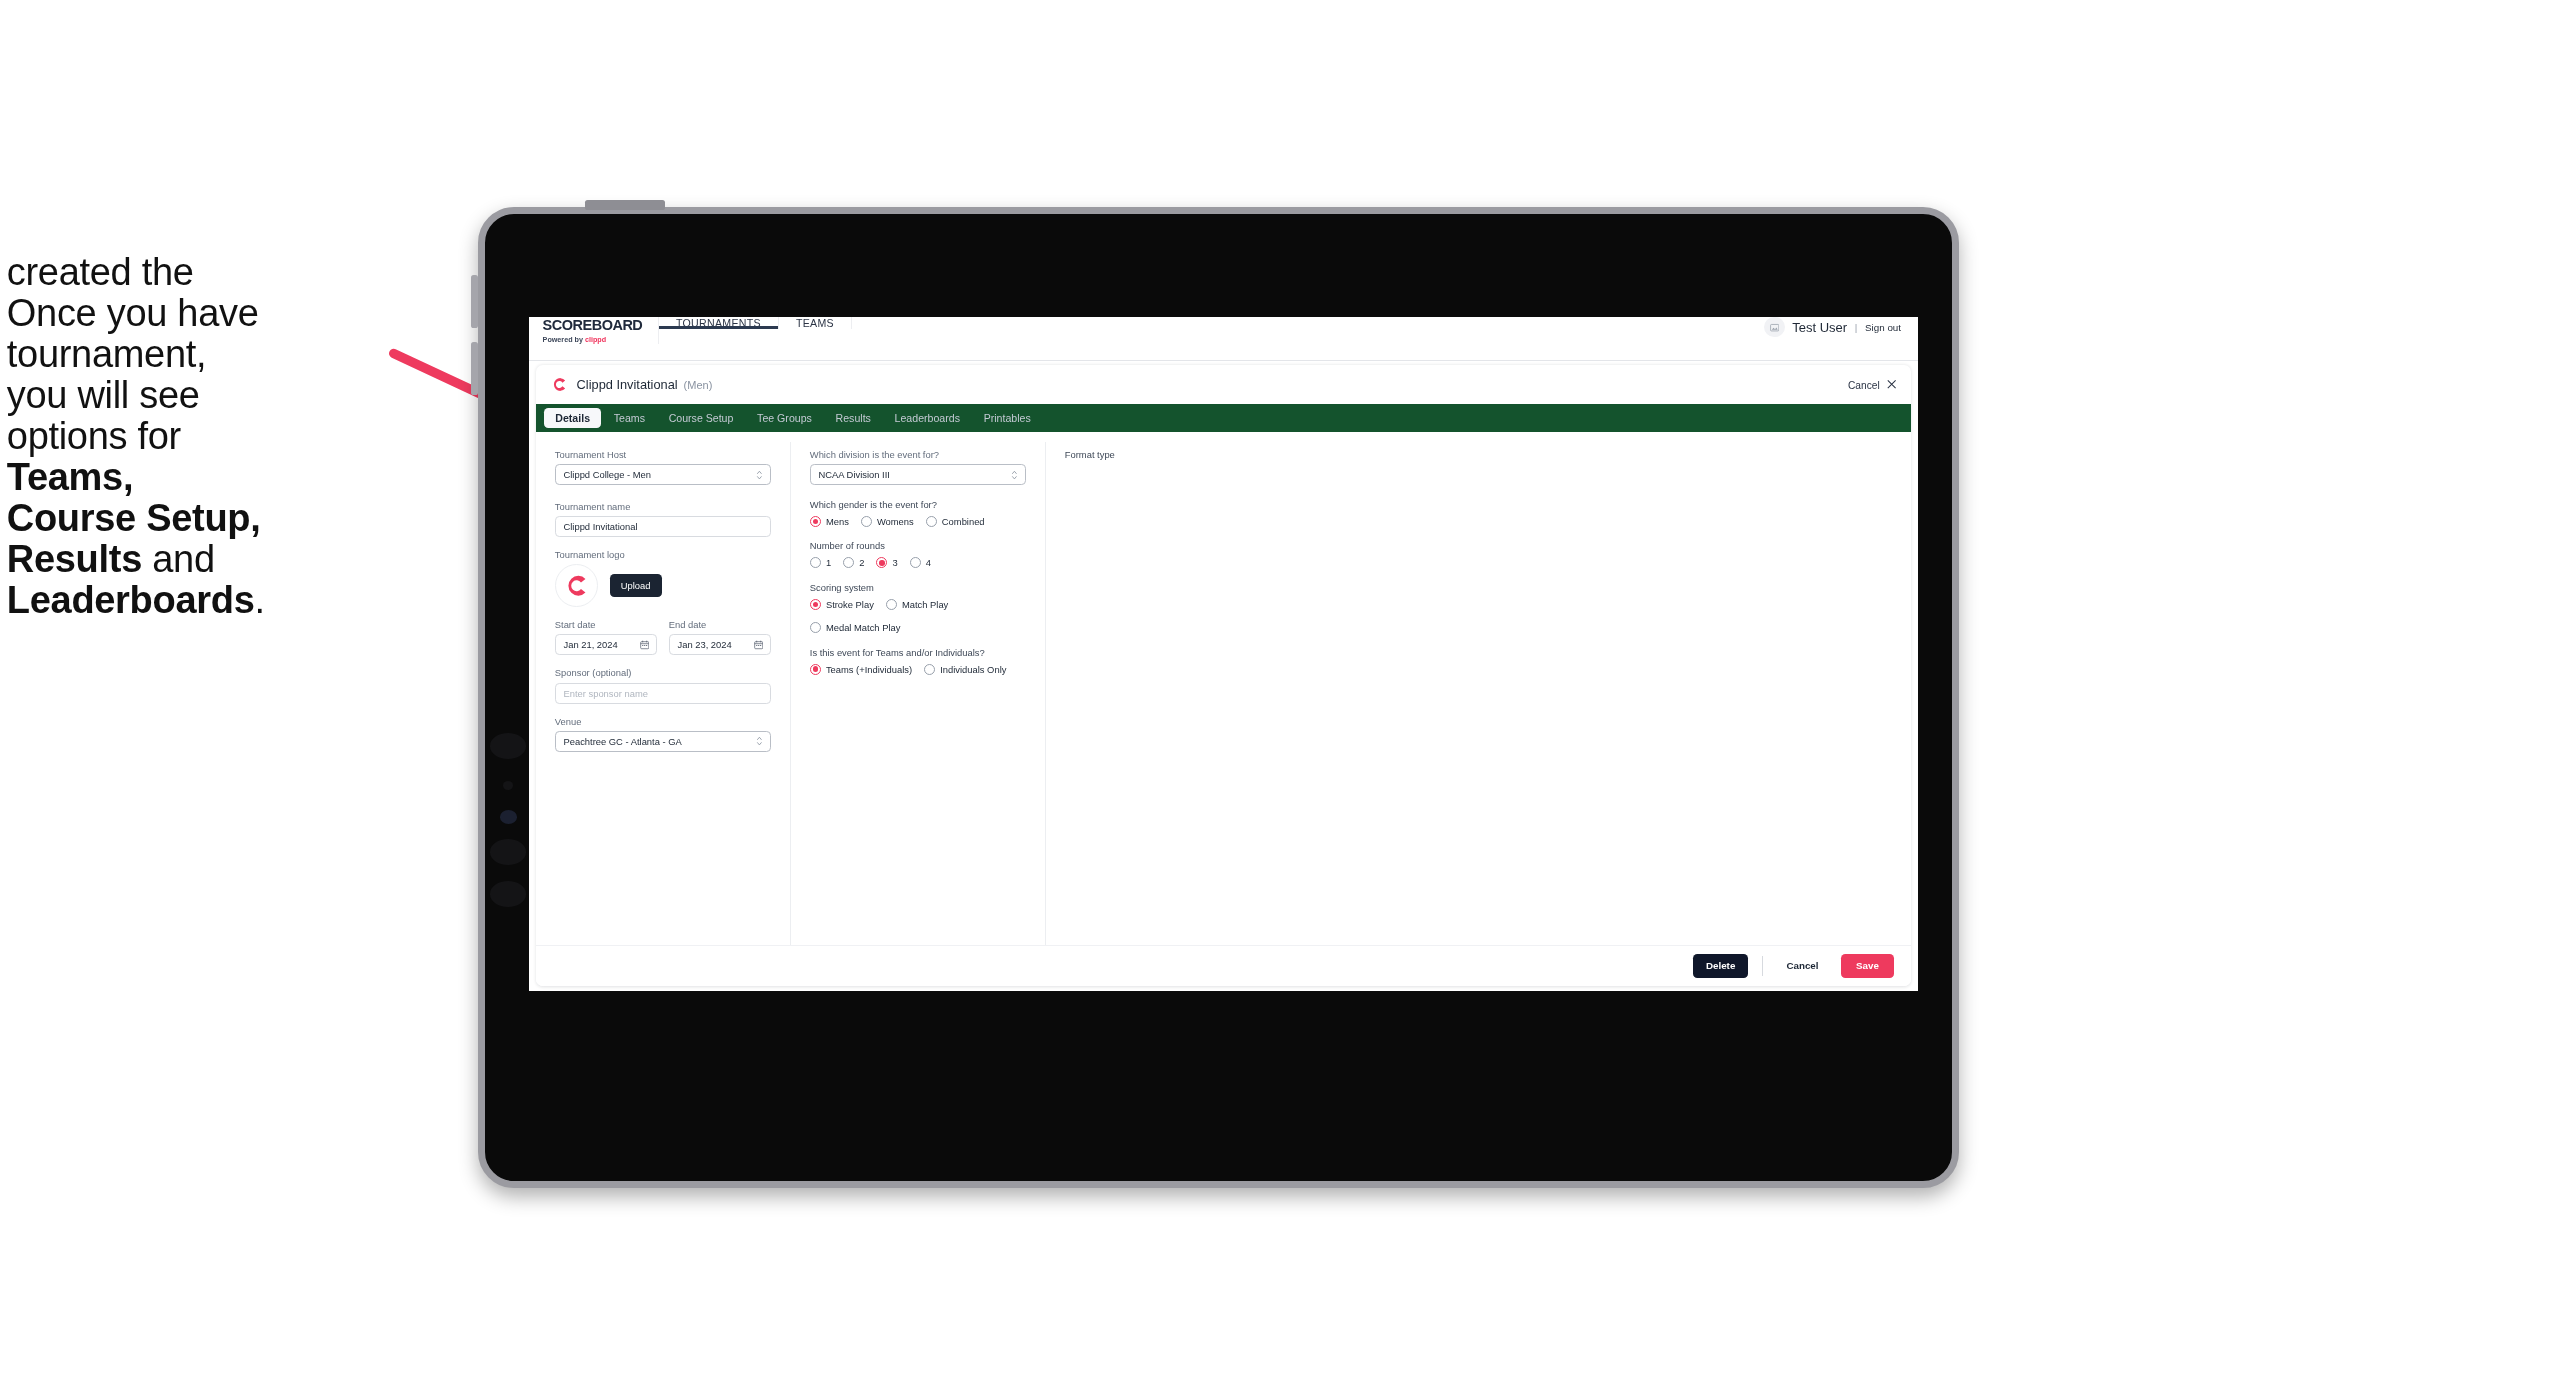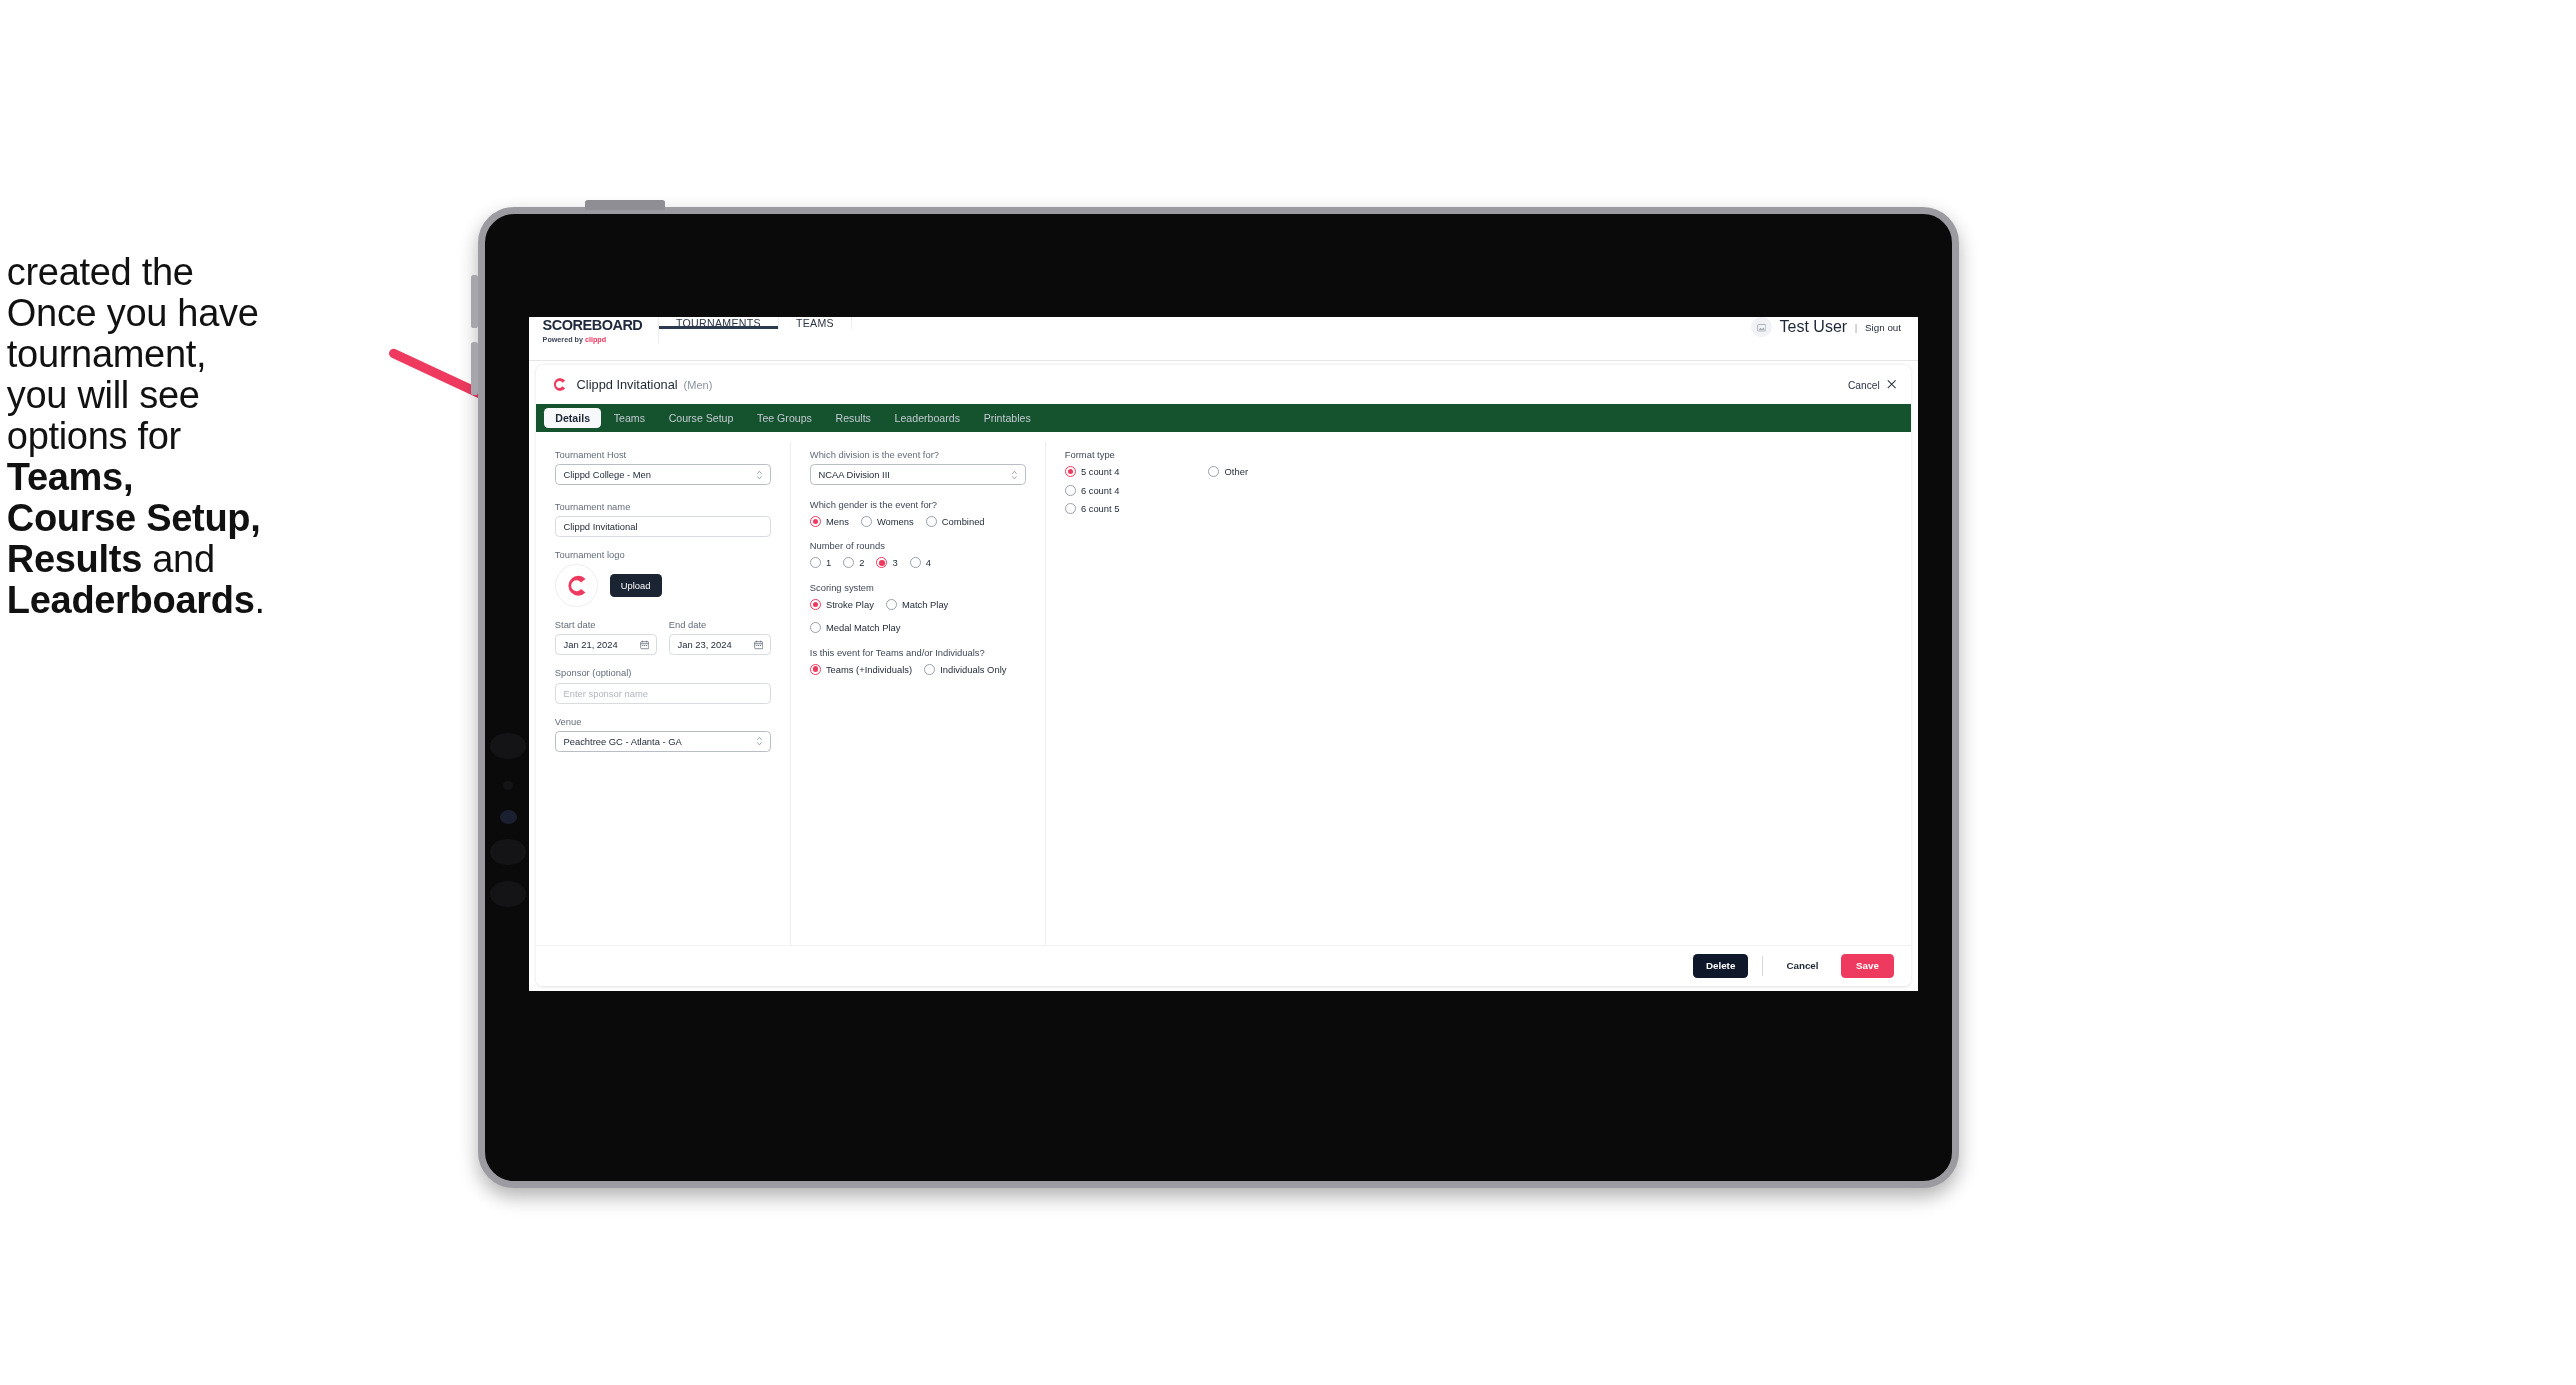--- a/index.html
+++ b/index.html
@@ -76,21 +76,21 @@
   }
   .navtab.active:after {
     content:""; position:absolute; left:0; right:0; bottom:0; height:2.6px; background:#2c3a50;
   }
   #appbar-spacer { flex:1; }
   #user-area { display:flex; align-items:center; gap:7.7px; padding-right:17px; }
   #avatar {
     width:20.4px; height:20.4px; border-radius:50%; background:#f1f2f5;
     display:flex; align-items:center; justify-content:center; color:#99a0ab; font-size:9.4px;
   }
-  #user-name { font-size:16px; color:#1f2836; }
+  #user-name { font-size:13px; color:#1f2836; }
   #divider-pipe { color:#9aa1ad; font-size:9.8px; }
   #signout { font-size:9.8px; color:#1f2836; }
 
   
   #card {
     position:absolute; left:6.8px; top:48px; right:6.8px; bottom:5.1px;
     background:#ffffff; border-radius:6.8px;
     box-shadow: 0 0.9px 3.4px rgba(15,20,35,.13);
     display:flex; flex-direction:column; overflow:hidden;
   }
@@ -426,42 +426,20 @@
                 </div>
               <div class="radio">
                   <span class="rc"></span>
                   <span>Individuals Only</span>
                 </div>
             </div>
           </div>
 
           <div class="col" id="col3">
             <div class="group-label">Format type</div>
-            <div class="radio-col">
-              <div class="stack">
-                <div class="radio">
-                    <span class="rc on"></span>
-                    <span>5 count 4</span>
-                  </div>
-                <div class="radio">
-                    <span class="rc"></span>
-                    <span>6 count 4</span>
-                  </div>
-                <div class="radio">
-                    <span class="rc"></span>
-                    <span>6 count 5</span>
-                  </div>
-              </div>
-              <div class="stack right">
-                <div class="radio">
-                    <span class="rc"></span>
-                    <span>Other</span>
-                  </div>
-              </div>
-            </div>
           </div>
         </div>
 
         <div id="footer">
           <div id="btn-delete"><span>Delete</span></div>
           <div id="foot-sep"></div>
           <div id="btn-cancel"><span>Cancel</span></div>
           <div id="btn-save"><span>Save</span></div>
         </div>
 

